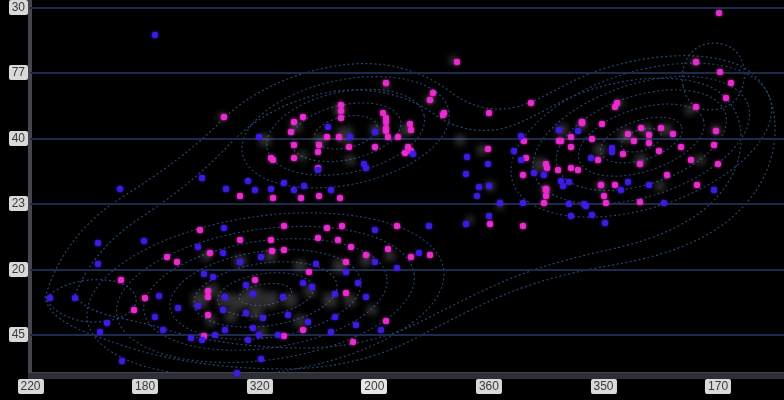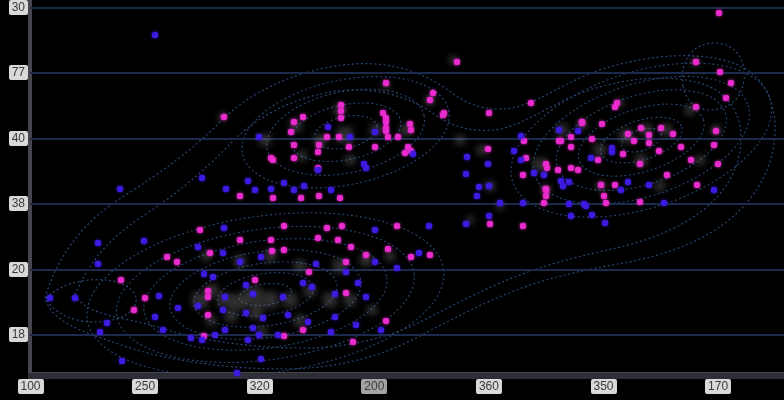--- a/index.html
+++ b/index.html
@@ -43,29 +43,29 @@
     </svg>
   <div class="y-axis-line" style="left: 28px; height: 378px; background: rgb(69, 69, 77);"></div>
   <div class="x-axis-line" style="top: 372px; background: rgb(46, 46, 54); border-top: 1px solid rgb(69, 69, 77);"></div>
 <div class="gridline" style="top: 7px; background: rgb(28, 43, 77);"></div>
     <div class="tick-chip" style="right: 756px; top: 0px; background: rgb(217, 217, 217); color: rgb(58, 58, 58);">30</div>
     <div class="gridline" style="top: 72.4px; background: rgb(28, 43, 77);"></div>
     <div class="tick-chip" style="right: 756px; top: 65.4px; background: rgb(217, 217, 217); color: rgb(58, 58, 58);">77</div>
     <div class="gridline" style="top: 137.8px; background: rgb(28, 43, 77);"></div>
     <div class="tick-chip" style="right: 756px; top: 130.8px; background: rgb(217, 217, 217); color: rgb(58, 58, 58);">40</div>
     <div class="gridline" style="top: 203.2px; background: rgb(28, 43, 77);"></div>
-    <div class="tick-chip" style="right: 756px; top: 196.2px; background: rgb(217, 217, 217); color: rgb(58, 58, 58);">38</div>
+    <div class="tick-chip" style="right: 756px; top: 196.2px; background: rgb(217, 217, 217); color: rgb(58, 58, 58);">23</div>
     <div class="gridline" style="top: 268.6px; background: rgb(28, 43, 77);"></div>
     <div class="tick-chip" style="right: 756px; top: 261.6px; background: rgb(217, 217, 217); color: rgb(58, 58, 58);">20</div>
     <div class="gridline" style="top: 334px; background: rgb(28, 43, 77);"></div>
-    <div class="tick-chip" style="right: 756px; top: 327px; background: rgb(217, 217, 217); color: rgb(58, 58, 58);">18</div>
-    <div class="tick-chip" style="left: 30.5px; top: 379px; transform: translateX(-50%); background: rgb(217, 217, 217); color: rgb(58, 58, 58);">100</div>
-    <div class="tick-chip" style="left: 145.1px; top: 379px; transform: translateX(-50%); background: rgb(217, 217, 217); color: rgb(58, 58, 58);">250</div>
+    <div class="tick-chip" style="right: 756px; top: 327px; background: rgb(217, 217, 217); color: rgb(58, 58, 58);">45</div>
+    <div class="tick-chip" style="left: 30.5px; top: 379px; transform: translateX(-50%); background: rgb(217, 217, 217); color: rgb(58, 58, 58);">220</div>
+    <div class="tick-chip" style="left: 145.1px; top: 379px; transform: translateX(-50%); background: rgb(217, 217, 217); color: rgb(58, 58, 58);">180</div>
     <div class="tick-chip" style="left: 259.7px; top: 379px; transform: translateX(-50%); background: rgb(217, 217, 217); color: rgb(58, 58, 58);">320</div>
-    <div class="tick-chip" style="left: 374.3px; top: 379px; transform: translateX(-50%); background: #a3a3a3; color: rgb(58, 58, 58);">200</div>
+    <div class="tick-chip" style="left: 374.3px; top: 379px; transform: translateX(-50%); background: #e5e5e5; color: rgb(58, 58, 58);">200</div>
     <div class="tick-chip" style="left: 488.9px; top: 379px; transform: translateX(-50%); background: rgb(217, 217, 217); color: rgb(58, 58, 58);">360</div>
     <div class="tick-chip" style="left: 603.5px; top: 379px; transform: translateX(-50%); background: rgb(217, 217, 217); color: rgb(58, 58, 58);">350</div>
     <div class="tick-chip" style="left: 718.1px; top: 379px; transform: translateX(-50%); background: rgb(217, 217, 217); color: rgb(58, 58, 58);">170</div>
     <div class="heat" style="left: 192px; top: 292px; width: 16px; height: 16px; background: rgb(154, 154, 154); opacity: 0.3;"></div>
     <div class="heat" style="left: 206px; top: 284px; width: 12px; height: 12px; background: rgb(154, 154, 154); opacity: 0.3;"></div>
     <div class="heat" style="left: 217px; top: 293px; width: 14px; height: 14px; background: rgb(154, 154, 154); opacity: 0.3;"></div>
     <div class="heat" style="left: 230px; top: 294px; width: 16px; height: 16px; background: rgb(154, 154, 154); opacity: 0.3;"></div>
     <div class="heat" style="left: 244px; top: 287px; width: 18px; height: 18px; background: rgb(154, 154, 154); opacity: 0.3;"></div>
     <div class="heat" style="left: 249px; top: 305px; width: 14px; height: 14px; background: rgb(154, 154, 154); opacity: 0.3;"></div>
     <div class="heat" style="left: 262px; top: 292px; width: 16px; height: 16px; background: rgb(154, 154, 154); opacity: 0.3;"></div>

